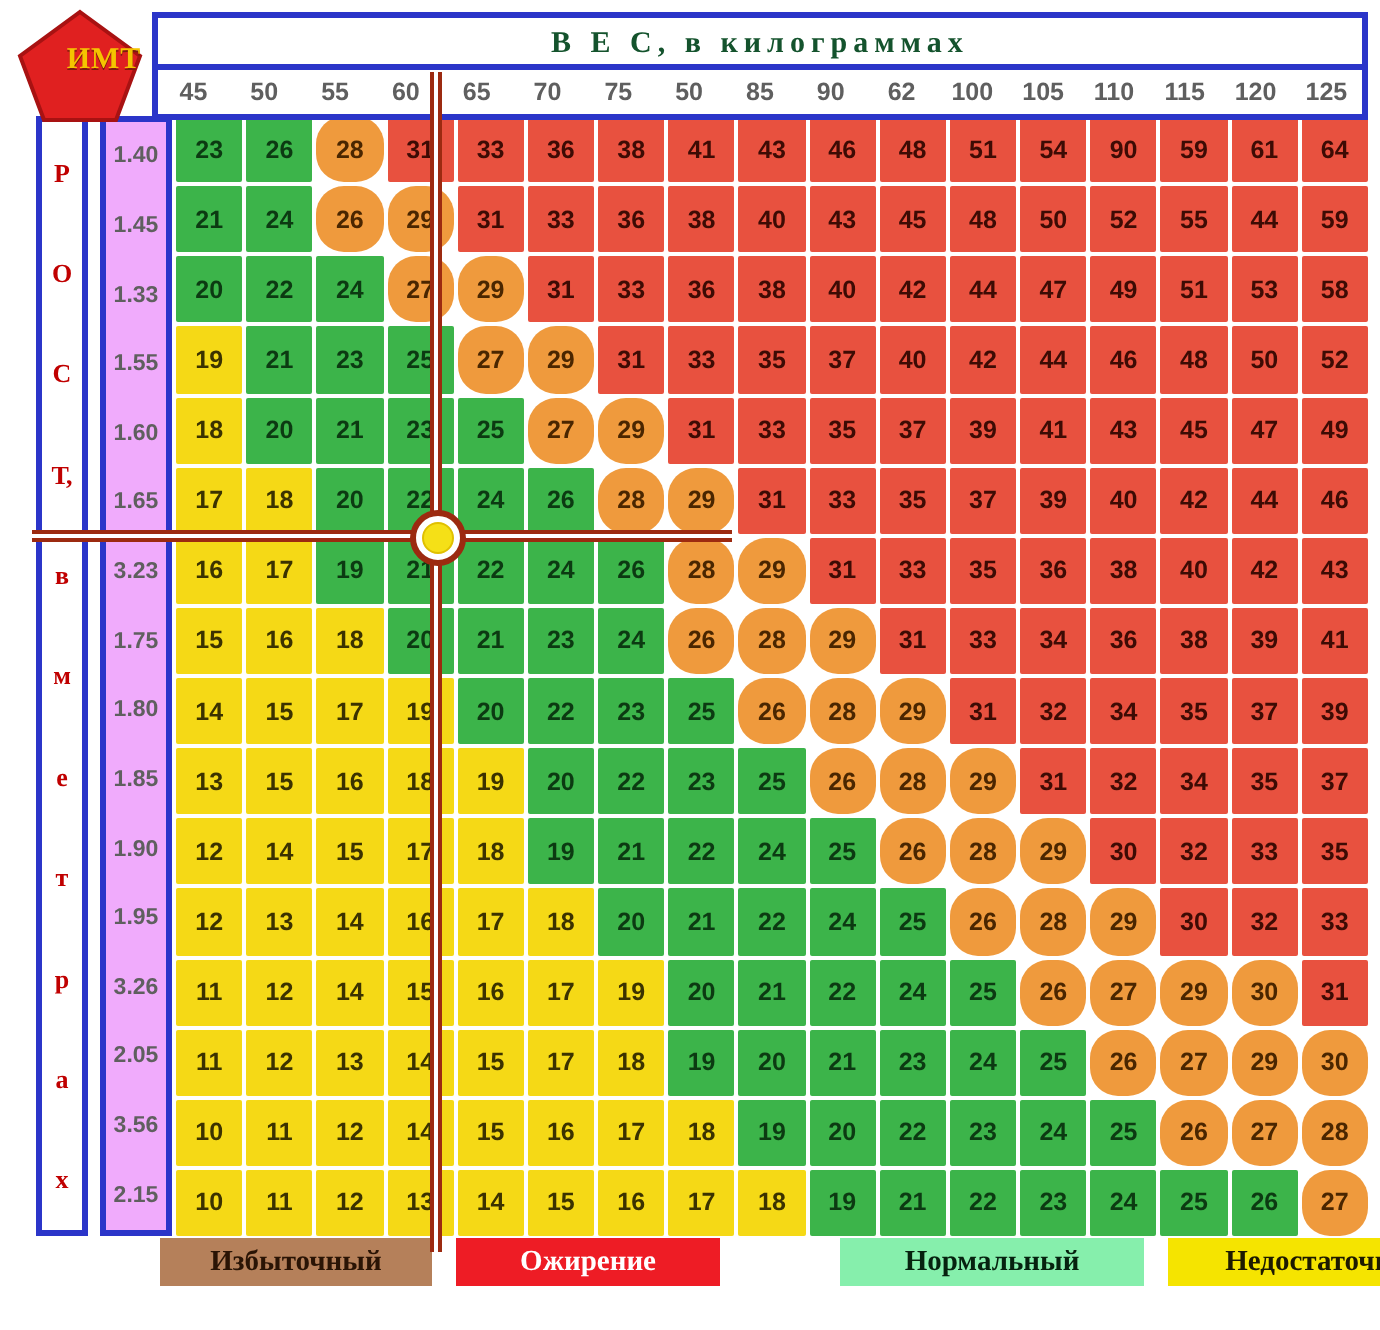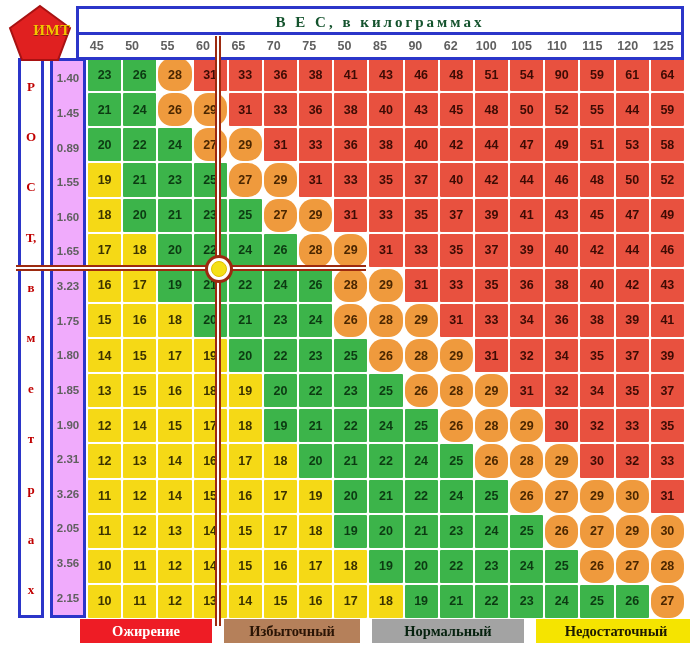--- a/index.html
+++ b/index.html
@@ -200,21 +200,21 @@
     align-items: center;
     justify-content: center;
     padding: 0 10px;
     font-family: "Liberation Serif", serif;
     font-weight: bold;
     font-size: 14.5px;
     white-space: nowrap;
   }
   .leg-0 { background:#ee1c25; color:#ffffff; flex:0 0 132px; }
   .leg-1 { background:#b5805a; color:#2a1405; flex:0 0 136px; }
-  .leg-2 { background:#a3a3a3; color:#06220f; flex:0 0 152px; }
+  .leg-2 { background:#86efac; color:#06220f; flex:0 0 152px;margin-left:48px; }
   .leg-3 { background:#f5e400; color:#1d1a00; flex:0 0 160px; }
 </style>
 </head>
 <body>
 
 <div id="page">
 
   <div id="imt-badge">
     <svg viewBox="0 0 64 58" xmlns="http://www.w3.org/2000/svg">
       <polygon points="32,2 62,24 50,56 14,56 2,24" fill="#e02020" stroke="#a81212" stroke-width="2"></polygon>
@@ -255,30 +255,30 @@
       <div class="rl">е</div>
       <div class="rl">т</div>
       <div class="rl">р</div>
       <div class="rl">а</div>
       <div class="rl">х</div>
     </div>
 
   <div id="height-col">
       <div class="hv">1.40</div>
       <div class="hv">1.45</div>
-      <div class="hv">0.89</div>
+      <div class="hv">1.33</div>
       <div class="hv">1.55</div>
       <div class="hv">1.60</div>
       <div class="hv">1.65</div>
       <div class="hv">3.23</div>
       <div class="hv">1.75</div>
       <div class="hv">1.80</div>
       <div class="hv">1.85</div>
       <div class="hv">1.90</div>
-      <div class="hv">2.31</div>
+      <div class="hv">1.95</div>
       <div class="hv">3.26</div>
       <div class="hv">2.05</div>
       <div class="hv">3.56</div>
       <div class="hv">2.15</div>
     </div>
 
   <div id="grid">
       <div class="grow">
         <div class="cell c-green">23</div>
         <div class="cell c-green">26</div>
@@ -585,19 +585,19 @@
       </div>
     </div>
 
   <div id="vline"></div>
   <div id="hline"></div>
   <div id="marker">
     <div class="dot"></div>
   </div>
 
   <div id="legend">
+      <div class="leg leg-1">Избыточный</div>
       <div class="leg leg-0">Ожирение</div>
-      <div class="leg leg-1">Избыточный</div>
       <div class="leg leg-2">Нормальный</div>
       <div class="leg leg-3">Недостаточный</div>
     </div>
 
 </div>
 
 </body></html>

